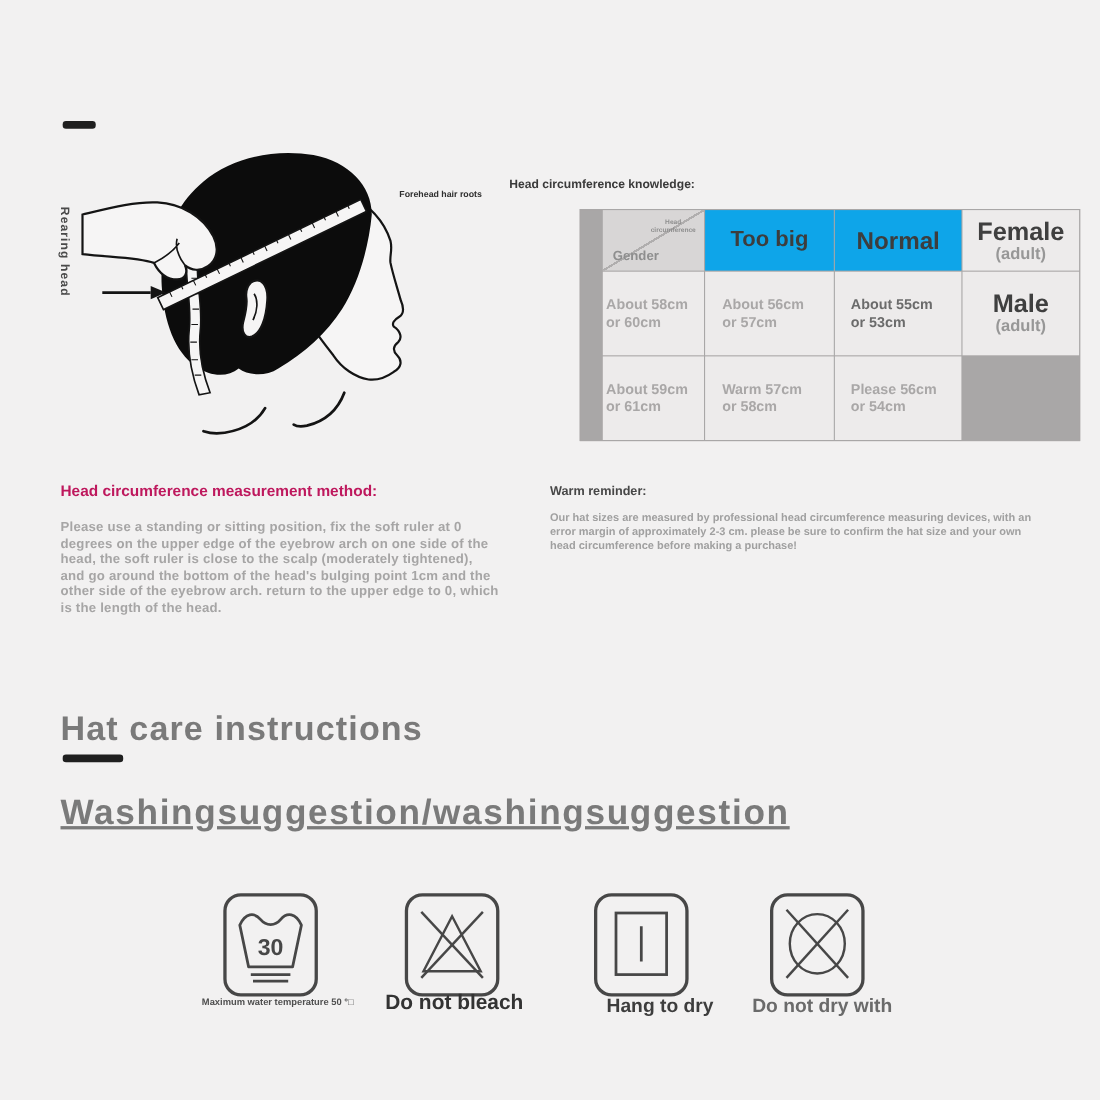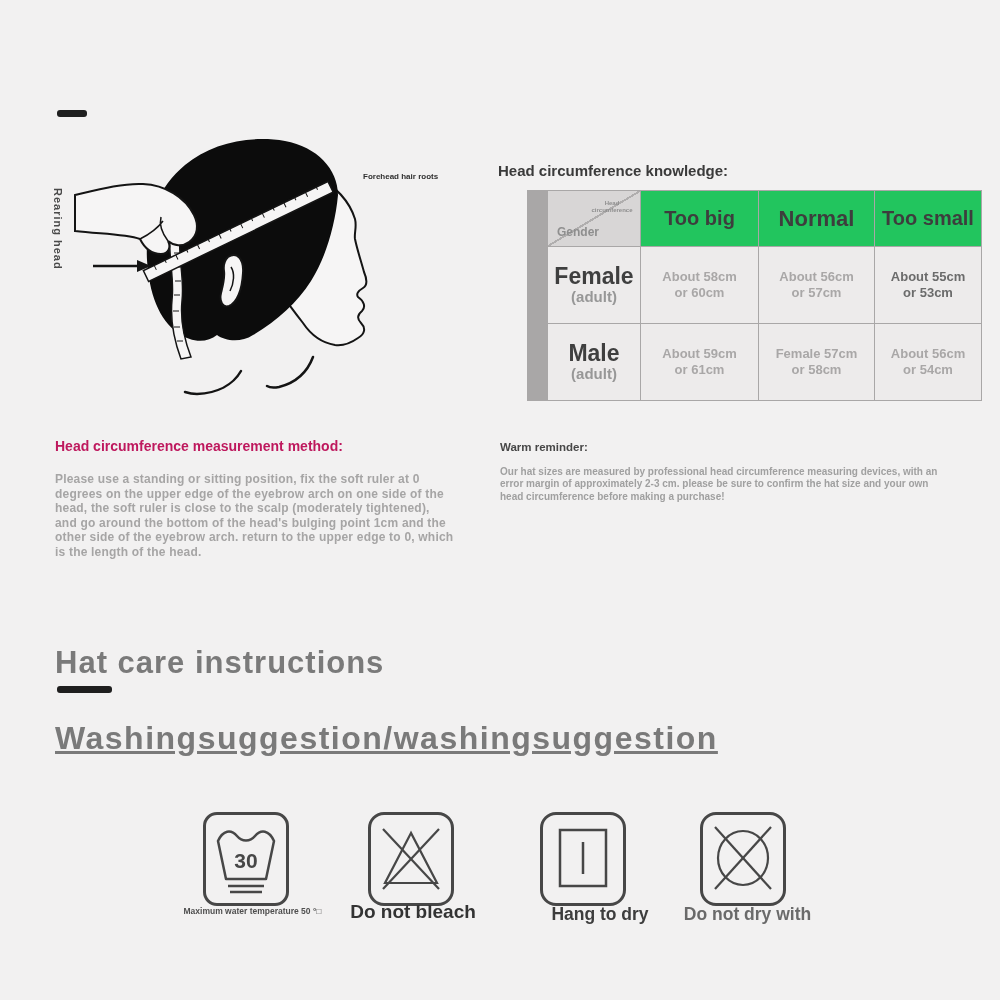--- a/index.html
+++ b/index.html
@@ -7,22 +7,22 @@
   .page{position:relative;width:1000px;height:1000px;background:#f2f1f1;overflow:hidden;margin:0 auto;}
   .abs{position:absolute;}
   .big-title{font-weight:bold;color:#7a7a7a;letter-spacing:1px;white-space:nowrap;}
   .dash{background:#1f1f1f;border-radius:3px;height:7px;}
   .blk-heading{font-weight:bold;color:#be185d;}
   .blk-body{font-weight:bold;color:#a6a5a5;}
   
   .size-table{display:grid;grid-template-columns:92px 117px 115px 106px;grid-template-rows:55px 76px 76px;
               gap:1px;background:#a9a7a7;border:1px solid #a9a7a7;}
   .cell{display:flex;align-items:center;justify-content:center;flex-direction:column;background:#edebeb;}
-  .cell.head{background:#22c55e;font-weight:bold;color:#3d3d3d;font-size:20px;}
-  .cell .vals{width:86px;text-align:center;font-weight:bold;font-size:13px;line-height:16px;color:#a9a7a7;}
+  .cell.head{background:#0ea5e9;font-weight:bold;color:#3d3d3d;font-size:20px;}
+  .cell .vals{width:86px;text-align:left;font-weight:bold;font-size:13px;line-height:16px;color:#a9a7a7;}
   .cell .vals.dark{color:#6b6b6b;}
   .gender-name{font-weight:bold;font-size:23px;color:#3f3f3f;line-height:24px;}
   .gender-type{font-weight:bold;font-size:15px;color:#979797;line-height:18px;}
   .corner{position:relative;background:#d8d6d6;
           background-image:linear-gradient(to bottom right,transparent calc(50% - 1px),#b0aeae calc(50% - 1px),#b0aeae calc(50% + 1px),transparent calc(50% + 1px));}
   .corner .c-top{position:absolute;top:9px;right:5px;width:46px;font-size:6px;line-height:7px;color:#8e8e8e;text-align:center;font-weight:bold;}
   .corner .c-bot{position:absolute;left:9px;bottom:7px;font-size:12px;color:#8e8e8e;font-weight:bold;}
   
   .care-box{width:80px;height:88px;border:3px solid #474747;border-radius:16px;background:transparent;}
   .care-label{font-weight:bold;text-align:center;white-space:nowrap;}
@@ -97,30 +97,29 @@
 
     <g>
       <line x1="48" y1="131" x2="92" y2="131" stroke="#141414" stroke-width="2.5"></line>
       <polygon points="92,125 106,131 92,137" fill="#141414"></polygon>
     </g>
   </svg>
 
   <div class="abs" style="left:363px;top:172px;font-size:8px;font-weight:bold;color:#2f2f2f;">Forehead hair roots</div>
   <div class="abs vertical-label" style="left:52px;top:188px;height:110px;">Rearing head</div>
 
-  <div class="abs" style="left:498px;top:162px;font-size:15px;font-weight:bold;color:#3a3a3a;">Head circumference knowledge:</div>
+  <div class="abs" style="left:463px;top:162px;font-size:11px;font-weight:bold;color:#3a3a3a;">Head circumference knowledge:</div>
 
   <div class="abs size-table" style="left:527px;top:190px;padding-left:20px;">
     <div class="cell corner">
       <span class="c-top">Head circumference</span>
       <span class="c-bot">Gender</span>
     </div>
     <div class="cell head">Too big</div>
     <div class="cell head" style="font-size:22px;">Normal</div>
-    <div class="cell head">Too small</div>
 
     <div class="cell">
       <span class="gender-name">Female</span>
       <span class="gender-type">(adult)</span>
     </div>
     <div class="cell">
       <div class="vals">About 58cm or 60cm</div>
     </div>
     <div class="cell">
       <div class="vals">About 56cm or 57cm</div>
@@ -130,38 +129,38 @@
     </div>
 
     <div class="cell">
       <span class="gender-name">Male</span>
       <span class="gender-type">(adult)</span>
     </div>
     <div class="cell">
       <div class="vals">About 59cm or 61cm</div>
     </div>
     <div class="cell">
-      <div class="vals">Female 57cm or 58cm</div>
+      <div class="vals">Warm 57cm or 58cm</div>
     </div>
     <div class="cell">
-      <div class="vals">About 56cm or 54cm</div>
+      <div class="vals">Please 56cm or 54cm</div>
     </div>
   </div>
 
   <div class="abs blk-heading" style="left:55px;top:438px;font-size:14px;">Head circumference measurement method:</div>
   <div class="abs blk-body" style="left:55px;top:472px;width:400px;font-size:12px;line-height:14.6px;letter-spacing:0.2px;">Please use a standing or sitting position, fix the soft ruler at 0 degrees on the upper edge of the eyebrow arch on one side of the head, the soft ruler is close to the scalp (moderately tightened), and go around the bottom of the head's bulging point 1cm and the other side of the eyebrow arch. return to the upper edge to 0, which is the length of the head.</div>
 
   <div class="abs blk-heading" style="left:500px;top:441px;font-size:11.5px;color:#474747;">Warm reminder:</div>
   <div class="abs blk-body" style="left:500px;top:466px;width:447px;font-size:10px;line-height:12.3px;color:#a0a0a0;">Our hat sizes are measured by professional head circumference measuring devices, with an error margin of approximately 2-3 cm. please be sure to confirm the hat size and your own head circumference before making a purchase!</div>
 
   <div class="abs big-title" style="left:55px;top:633px;font-size:31px;margin-top:12px;">Hat care instructions</div>
   <div class="abs dash" style="left:57px;top:686px;width:55px;"></div>
   <div class="abs big-title" style="left:55px;top:720px;font-size:32px;letter-spacing:1.5px;text-decoration:underline;">Washingsuggestion/washingsuggestion</div>
 
-  <div class="abs care-box" style="left:203px;top:812px;border-radius:14px;">
+  <div class="abs care-box" style="left:203px;top:812px;">
     <svg width="80" height="88" viewBox="0 0 80 88">
       <path d="M12 26 C17 15 25 14 31 21 C36 27 44 27 49 21 C55 14 63 15 68 26 L60 64 L20 64 Z" fill="none" stroke="#474747" stroke-width="2.5" stroke-linejoin="round"></path>
       <line x1="22" y1="71" x2="58" y2="71" stroke="#474747" stroke-width="2.5"></line>
       <line x1="24" y1="77" x2="56" y2="77" stroke="#474747" stroke-width="2.5"></line>
       <text x="40" y="53" text-anchor="middle" font-size="21" font-weight="bold" fill="#474747" font-family="Liberation Sans, DejaVu Sans, sans-serif">30</text>
     </svg>
   </div>
   <div class="abs care-label" style="left:165px;top:906px;width:175px;font-size:8.5px;color:#4f4f4f;">Maximum water temperature 50 °□</div>
 
   <div class="abs care-box" style="left:368px;top:812px;">

